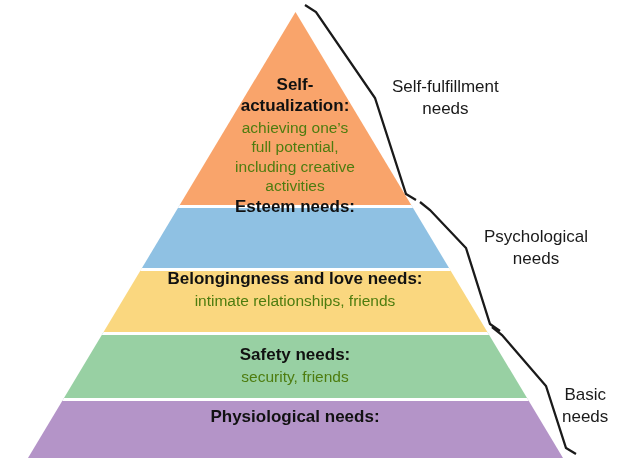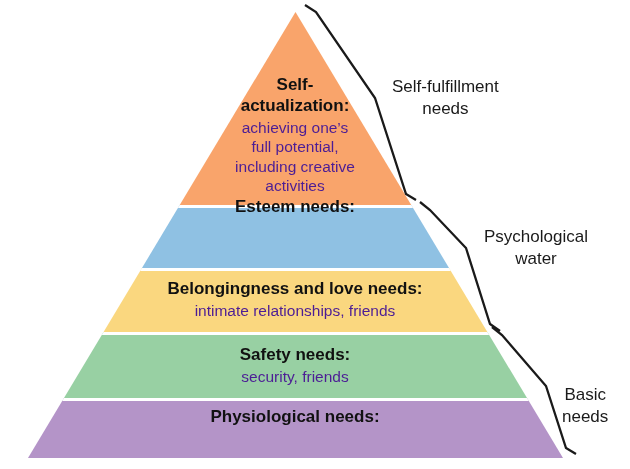--- a/index.html
+++ b/index.html
@@ -44,21 +44,21 @@
   .band-title {
     font-weight: bold;
     font-size: 17px;
     line-height: 1.24;
     color: #111111;
     white-space: pre-line;
   }
   .band-desc {
     font-size: 15.5px;
     line-height: 1.24;
-    color: #4c1d95;
+    color: #4d7c0f;
     white-space: pre-line;
     margin-top: 2px;
   }
   .brackets {
     position: absolute;
     left: 0;
     top: 0;
     pointer-events: none;
   }
   .brackets polyline {
@@ -96,21 +96,21 @@
     <div class="band-desc">achieving one’s
 full potential,
 including creative
 activities</div>
   </div>
 
   <div class="band-label" style="top:196px;">
     <div class="band-title">Esteem needs:</div>
   </div>
 
-  <div class="band-label" style="top:278px;">
+  <div class="band-label" style="top:268px;">
     <div class="band-title">Belongingness and love needs:</div>
     <div class="band-desc">intimate relationships, friends</div>
   </div>
 
   <div class="band-label" style="top:344px;">
     <div class="band-title">Safety needs:</div>
     <div class="band-desc">security, friends</div>
   </div>
 
   <div class="band-label" style="top:406px;">
@@ -120,18 +120,18 @@
   <svg class="brackets" width="630" height="469" viewBox="0 0 630 469">
     <polyline points="305,5 316,12 375,98 406,194 416,200"></polyline>
     <polyline points="420,202 430,210 466,248 490,324 500,331"></polyline>
     <polyline points="492,327 502,335 546,386 566,448 576,454"></polyline>
   </svg>
 
   <div class="side-label" style="left:392px; top:76px;">Self-fulfillment
 needs</div>
 
   <div class="side-label" style="left:484px; top:226px;">Psychological
-water</div>
+needs</div>
 
   <div class="side-label" style="left:562px; top:384px;">Basic
 needs</div>
 
 </div>
 
 </body></html>

